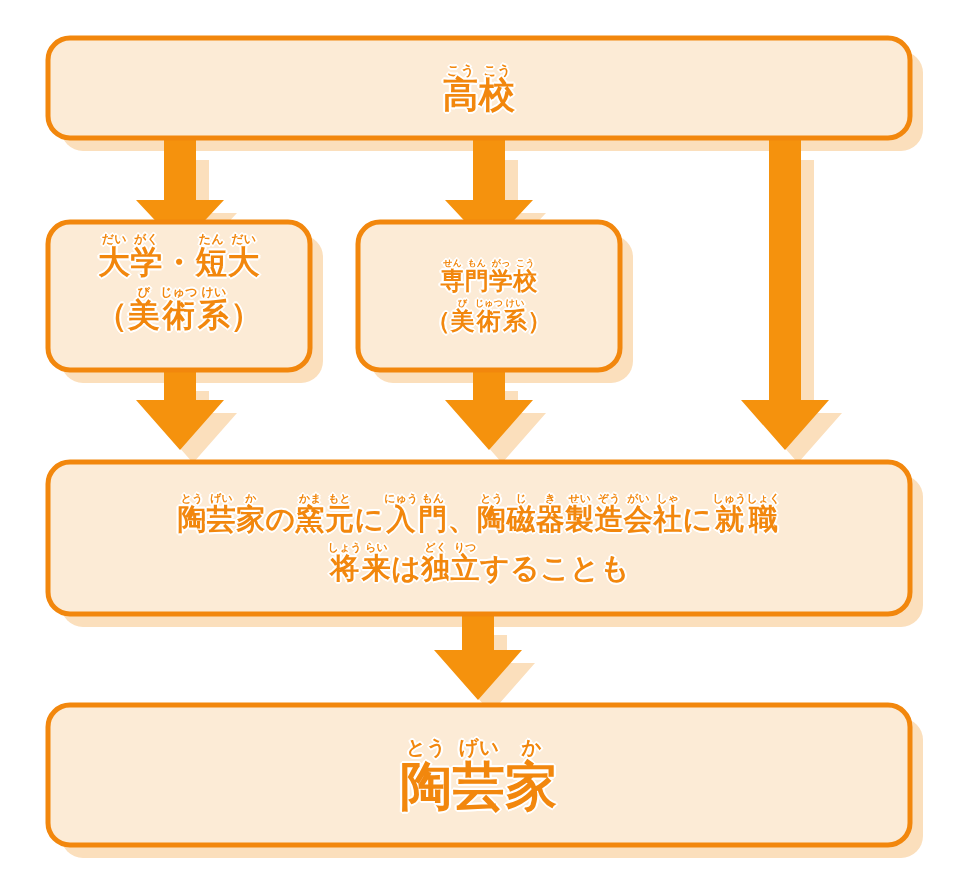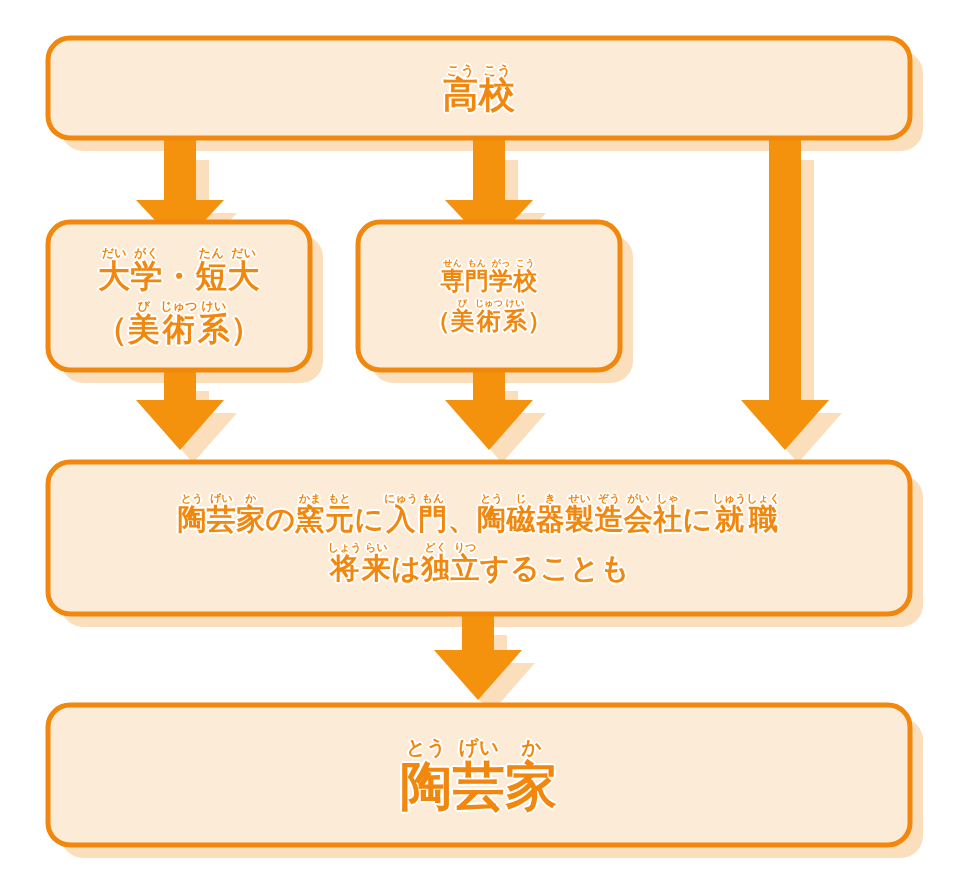--- a/index.html
+++ b/index.html
@@ -73,21 +73,21 @@
   }
   .rb > .rt.empty { visibility: hidden; }
   .rb > .rbase {
     display: block;
     letter-spacing: 0.012em;
   }
   .line-gap { height: 0.28em; }
 
   
   #node-koukou  { left: 48px;  top: 38px;  width: 862px; height: 100px; font-size: 36px; }
-  #node-daigaku { left: 48px;  top: 222px; width: 262px; height: 148px; font-size: 32px; }
+  #node-daigaku { left: 48px;  top: 208px; width: 262px; height: 148px; font-size: 32px; }
   #node-senmon  { left: 358px; top: 222px; width: 262px; height: 148px; font-size: 24px; }
   #node-nyumon  { left: 48px;  top: 462px; width: 862px; height: 152px; font-size: 29px; }
   #node-tougei  { left: 48px;  top: 705px; width: 862px; height: 140px; font-size: 52px; }
 </style>
 </head>
 <body>
 
 <div id="diagram-root">
 
   <svg id="flow-svg" viewBox="0 0 960 895" xmlns="http://www.w3.org/2000/svg">

